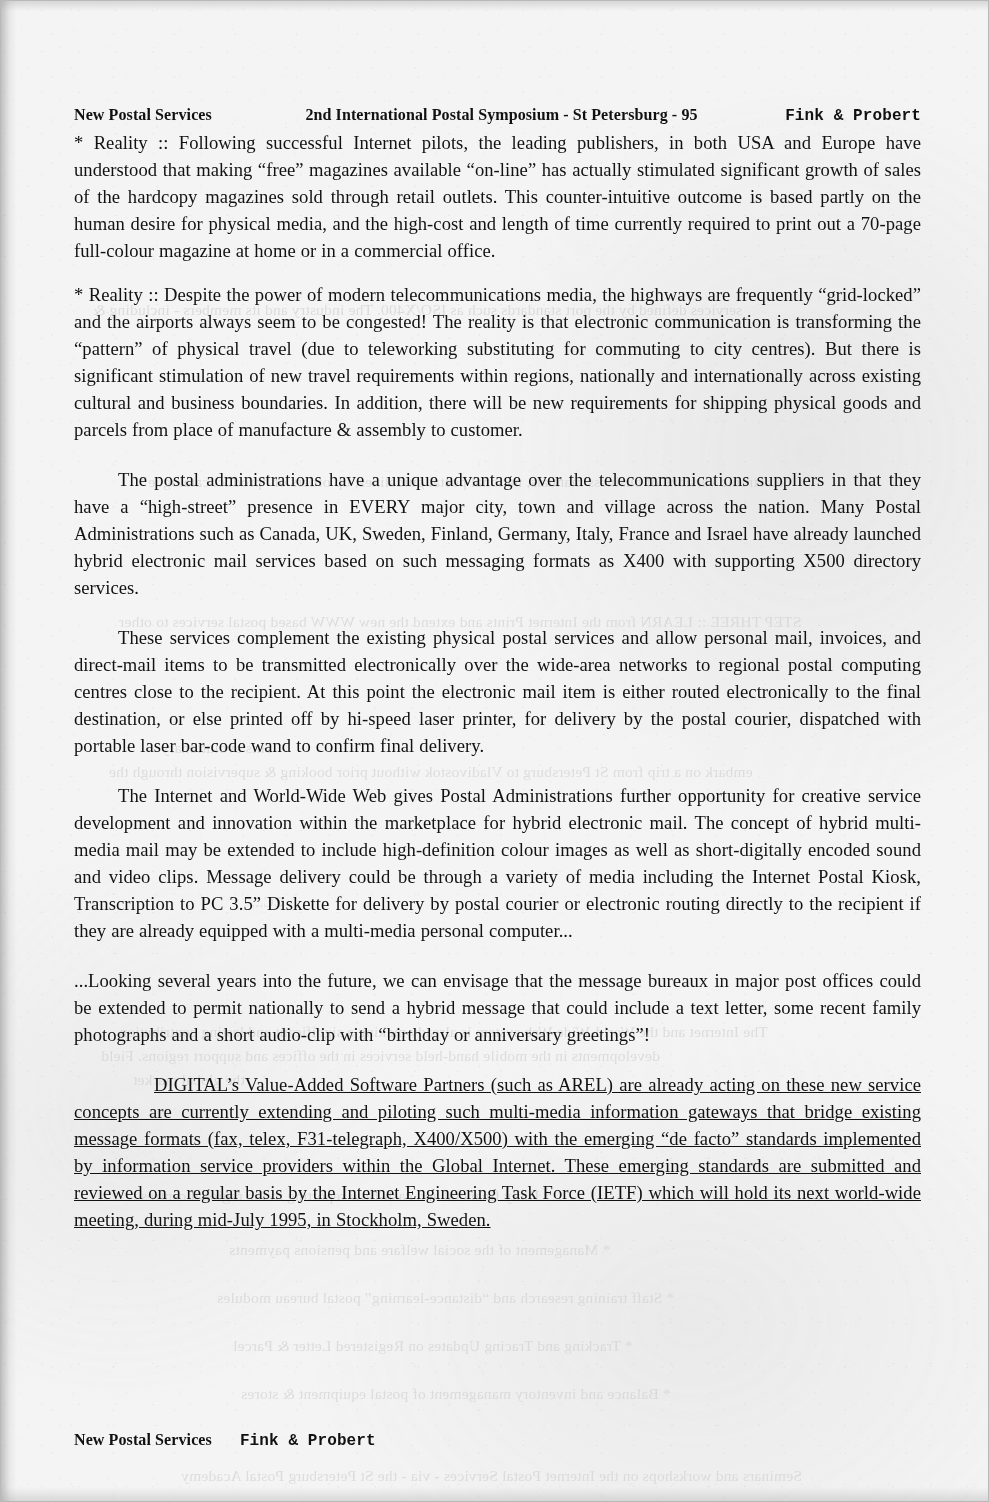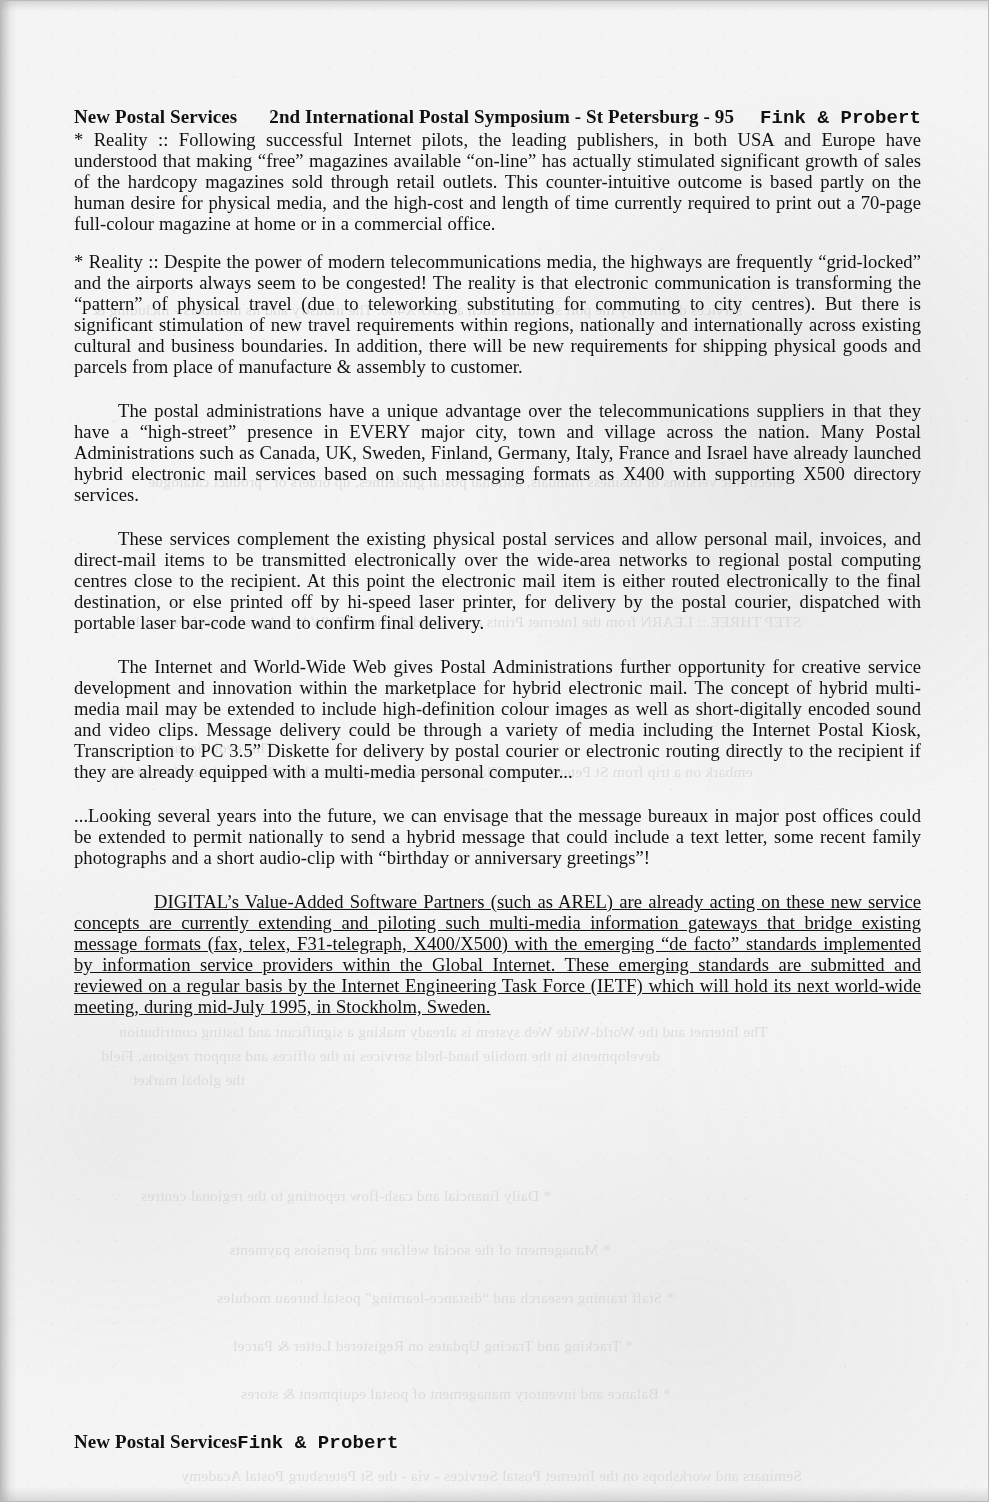--- a/index.html
+++ b/index.html
@@ -84,24 +84,25 @@
 
   
   .running-head,
   .running-foot {
     position: absolute;
     left: 73px;
     right: 63px;
     z-index: 6;
     display: flex;
     align-items: baseline;
-    font-size: 19px;
+    font-size: 16px;
     font-weight: 700;
     letter-spacing: 0.1px;
     color: #111;
+    gap: 28px;
   }
   .running-head { top: 57px; }
   .running-foot { top: 1430px; }
 
   .rh-left  { flex: 0 0 auto; }
   .rh-mid   { flex: 1 1 auto; text-align: center; }
   .rh-right { flex: 0 0 auto; font-family: Liberation Mono, monospace; }
 
   .running-head .rh-mid  { padding-left: 6px; margin-top: 48px; }
   .running-foot .rh-mid  { padding-left: 10px; }
@@ -113,21 +114,21 @@
     position: absolute;
     left: 73px;
     top: 128px;
     width: 847px;
     z-index: 6;
   }
 
   p.para {
     margin: 0;
     font-size: 18.6px;
-    line-height: 21px;
+    line-height: 27px;
     text-align: justify;
     text-justify: inter-word;
     color: #121212;
     letter-spacing: 0.05px;
     word-spacing: 0.3px;
   }
   p.para.gap       { margin-top: 23px; }
   p.para.gap-small { margin-top: 17px; }
   p.para.indent    { text-indent: 44px; }
   p.para.indent-lg { text-indent: 80px; text-decoration: underline; }

